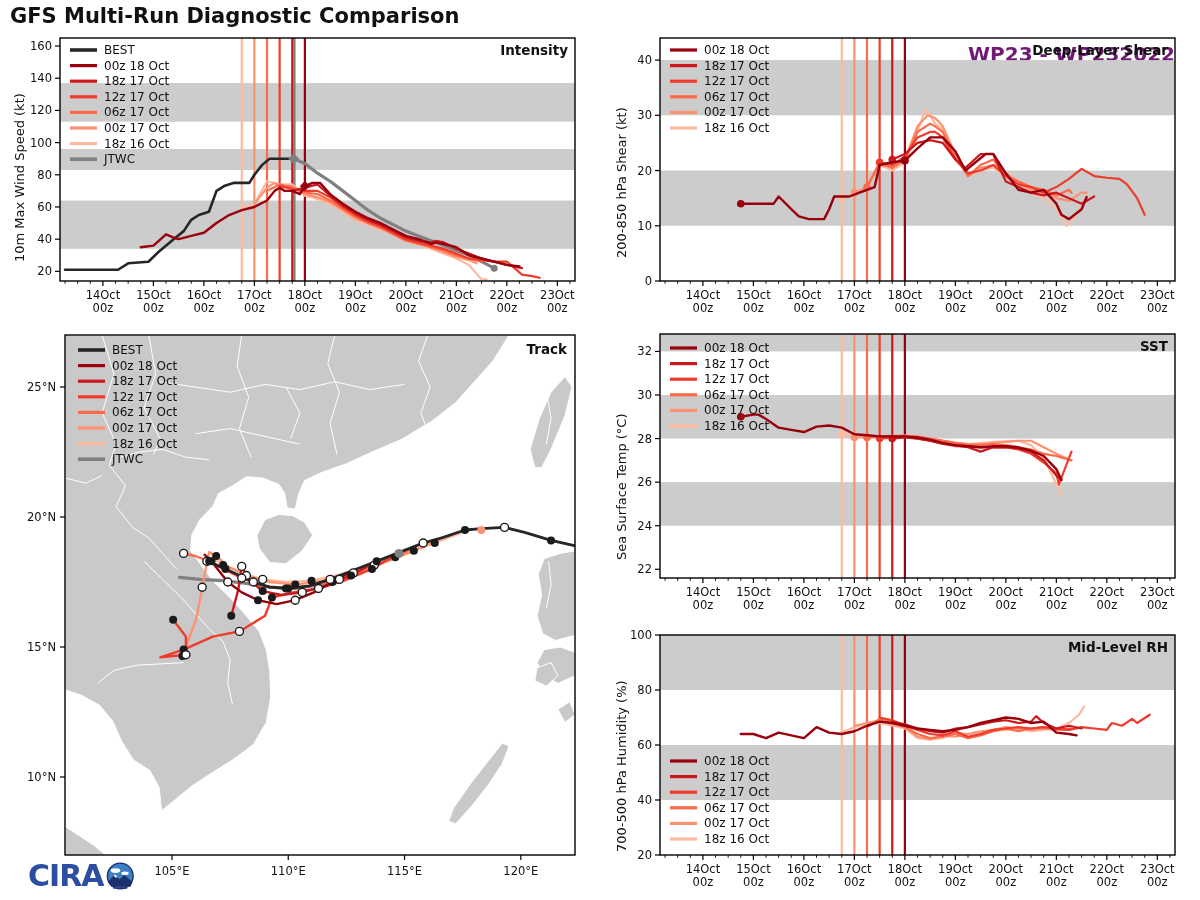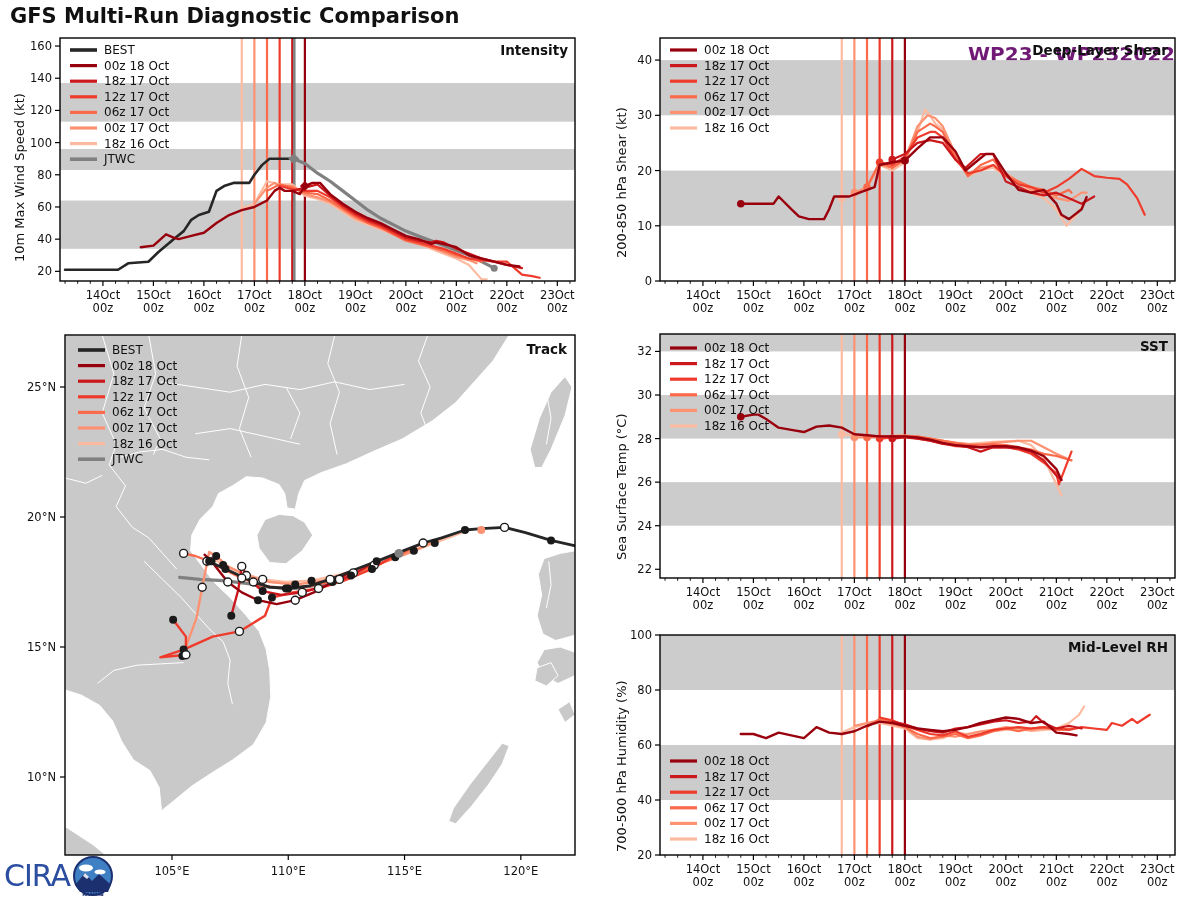--- a/index.html
+++ b/index.html
@@ -4,21 +4,21 @@
 <style>
   html,body{margin:0;padding:0;background:#fff;}
   #page{position:relative;width:1200px;height:900px;background:#fff;overflow:hidden;
         font-family:"DejaVu Sans","Liberation Sans",sans-serif;color:#111;}
   .main-title{position:absolute;top:4px;left:10px;font-size:21px;font-weight:bold;color:#111;text-align:right;}
   .storm-title{position:absolute;top:6px;right:25px;font-size:20px;font-weight:bold;color:#701a75;margin-top:36px;}
   .panel{position:absolute;}
   .ylabel{position:absolute;font-size:13px;color:#111;transform:rotate(-90deg);transform-origin:left top;white-space:nowrap;}
   svg text{font-family:"DejaVu Sans","Liberation Sans",sans-serif;}
   #logos{position:absolute;left:4px;top:853px;width:130px;height:45px;display:flex;align-items:center;}
-  .cira-text{font-size:30px;font-weight:normal;color:#2b4ea0;letter-spacing:-1px;line-height:1;}
+  .cira-text{font-size:30px;font-weight:bold;color:#2b4ea0;letter-spacing:-1px;line-height:1;margin-left:24px;}
 </style>
 </head>
 <body>
 
 <div id="page">
   <div class="main-title">GFS Multi-Run Diagnostic Comparison</div>
   <div class="storm-title">WP23 - WP232022</div>
 
   <div class="panel" id="p-intensity" style="left:0;top:28px;width:605px;height:302px;"><svg width="605" height="302" viewBox="0 0 605 302">
         <defs>

